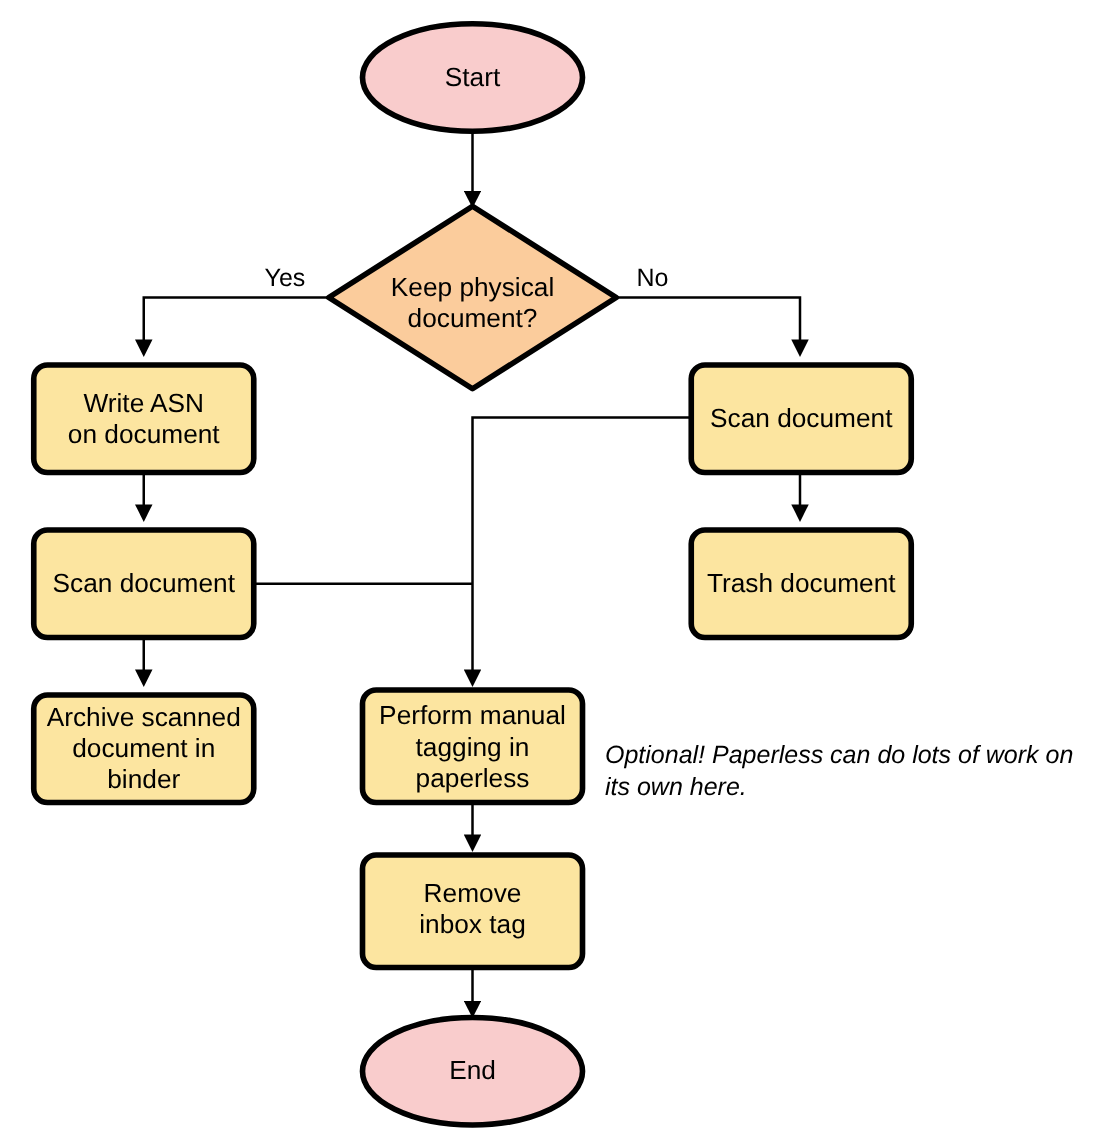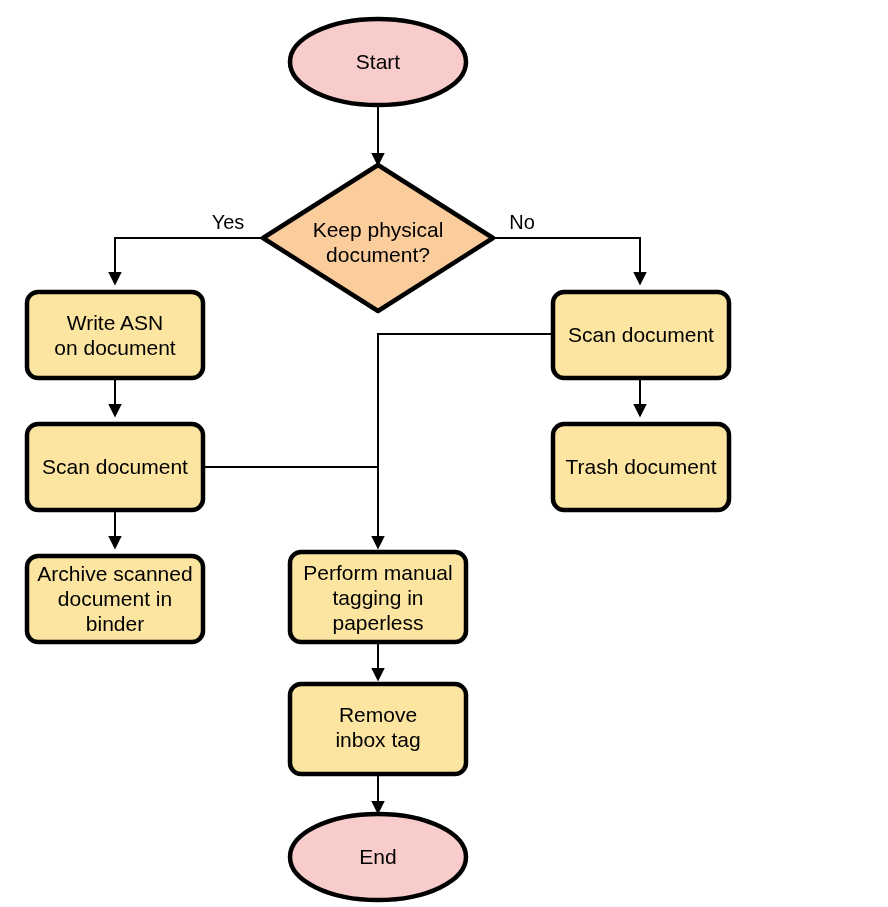--- a/index.html
+++ b/index.html
@@ -146,14 +146,16 @@
       <text class="node-label" x="378" y="716">Remove</text>
       <text class="node-label" x="378" y="741">inbox tag</text>
     </g>
 
     <g>
       <ellipse class="node-shape" cx="378" cy="857" rx="88" ry="43" fill="#f9cccc"></ellipse>
       <text class="node-label" x="378" y="858">End</text>
     </g>
   </svg>
 
+  <div class="note-text" style="left:484px; top:591px; width:400px;">Optional! Paperless can do lots of work on
+its own here.</div>
 
 </div>
 
 </body></html>

